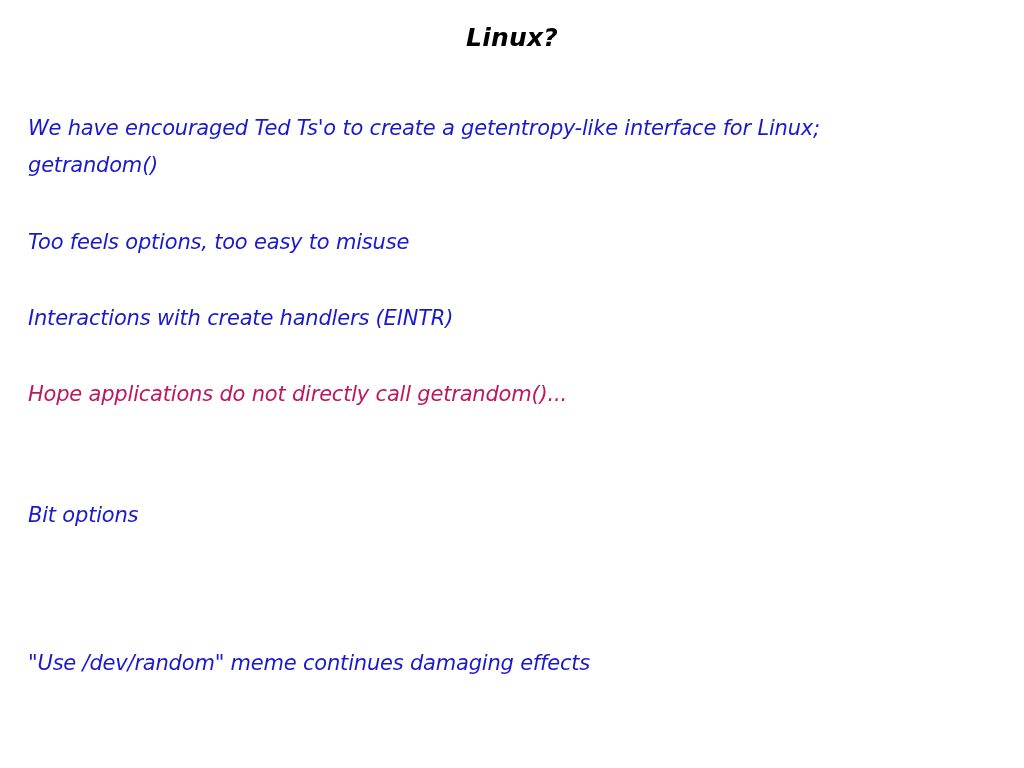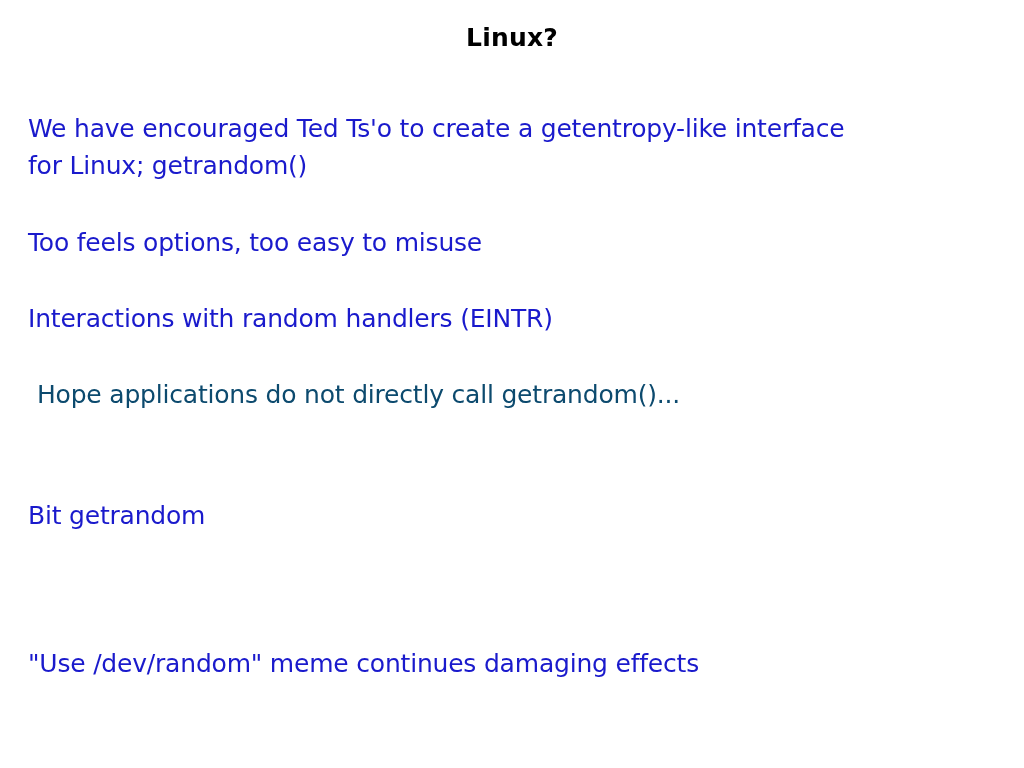--- a/index.html
+++ b/index.html
@@ -13,41 +13,42 @@
     background: #ffffff;
     font-family: "DejaVu Sans", sans-serif;
     overflow: hidden;
   }
   .slide {
     position: relative;
     width: 903px;
     height: 768px;
     background: #ffffff;
     box-sizing: border-box;
+    font-style: italic;
   }
   .slide-title {
     position: absolute;
     top: 24px;
     left: 0;
     width: 1024px;
     text-align: center;
     font-family: "DejaVu Sans", sans-serif;
     font-size: 25px;
     font-weight: bold;
     color: #000000;
     letter-spacing: 0.2px;
     line-height: 1.1;
     white-space: pre;
   }
   .body-block {
     position: absolute;
     left: 28px;
     right: 20px;
     font-family: "DejaVu Sans", sans-serif;
-    font-size: 25px;
+    font-size: 21px;
     font-weight: normal;
     color: #1a1acc;
     line-height: 37px;
     letter-spacing: -0.2px;
     white-space: pre-wrap;
   }
   .p1 { top: 110px; }
   .p2 { top: 224px; }
   .p3 { top: 300px; }
   .p4 { top: 376px; }
@@ -59,22 +60,22 @@
 <body style="background: rgb(255, 255, 255);">
 
 <div class="slide" style="background: rgb(255, 255, 255);">
 
   <div class="slide-title" style="color: rgb(0, 0, 0);">Linux?</div>
 
   <div class="body-block p1" style="color: rgb(26, 26, 204);">We have encouraged Ted Ts'o to create a getentropy-like interface for Linux; getrandom()</div>
 
   <div class="body-block p2" style="color: rgb(26, 26, 204);">Too feels options, too easy to misuse</div>
 
-  <div class="body-block p3" style="color: rgb(26, 26, 204);">Interactions with random handlers (EINTR)</div>
+  <div class="body-block p3" style="color: rgb(26, 26, 204);">Interactions with create handlers (EINTR)</div>
 
-  <div class="body-block p4" style="color: #0c4a6e; margin-left: 9px;">Hope applications do not directly call getrandom()...</div>
+  <div class="body-block p4" style="color: #be185d;">Hope applications do not directly call getrandom()...</div>
 
-  <div class="body-block p5" style="color: rgb(26, 26, 204);">Bit getrandom</div>
+  <div class="body-block p5" style="color: rgb(26, 26, 204);">Bit options</div>
 
 
   <div class="body-block p7" style="color: rgb(26, 26, 204);">"Use /dev/random" meme continues damaging effects</div>
 
 </div>
 
 </body></html>

